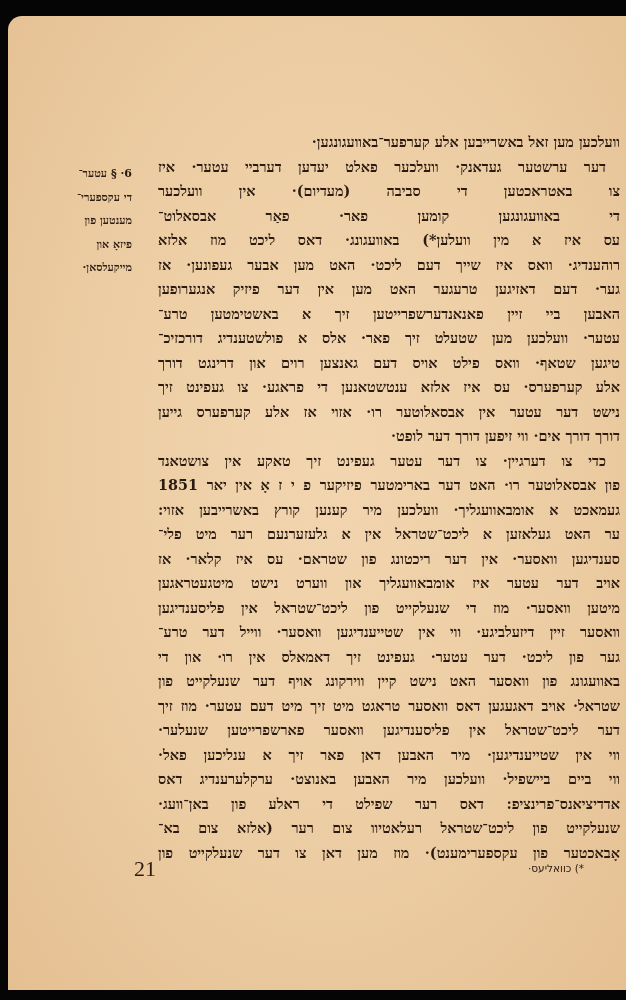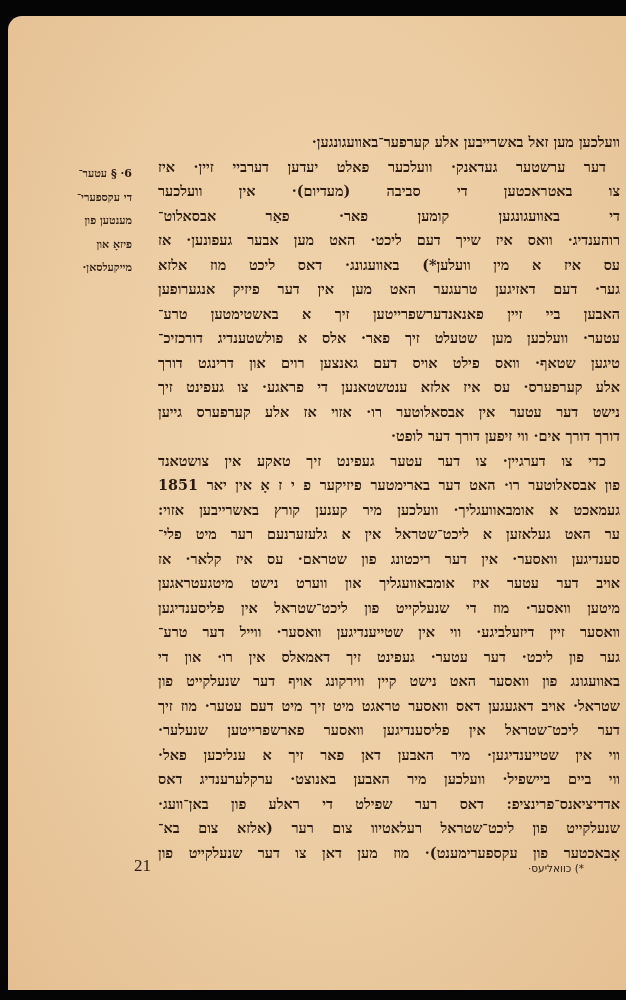--- a/index.html
+++ b/index.html
@@ -22,21 +22,21 @@
     .line.indent { padding-right:14px; }
     .margin-note {
       position:absolute; left:36px; top:146px; width:88px;
       direction:rtl; text-align:right;
       font-family:"DejaVu Serif", serif; font-size:11px; line-height:23.5px;
       color:#2a1a10; font-weight:bold;
     }
     .margin-note .ml { display:block; white-space:nowrap; }
     .page-number {
       position:absolute; left:126px; top:840px;
-      font-family:"Liberation Serif", serif; font-size:17px; color:#2a1a10;
+      font-family:"Liberation Serif", serif; font-size:22px; color:#2a1a10;
     }
     .footnote {
       position:absolute; right:64px; top:846px;
       direction:rtl; font-family:"DejaVu Sans", sans-serif; font-size:10.5px; color:#2a1a10;
     }
   </style>
 </head>
 <body>
 
 <div class="page">
@@ -44,25 +44,25 @@
   <div class="margin-note">
     <span class="ml">6· § עטער־</span>
     <span class="ml">די עקספערי־</span>
     <span class="ml">מענטען פון</span>
     <span class="ml">פיזאָ און</span>
     <span class="ml">מייקעלסאן·</span>
   </div>
 
   <div class="body-text">
     <span class="line last">וועלכען מען זאל באשרייבען אלע קערפער־באוועגונגען·</span>
-    <span class="line indent">דער ערשטער געדאנק· וועלכער פאלט יעדען דערביי זיין· איז</span>
+    <span class="line indent">דער ערשטער געדאנק· וועלכער פאלט יעדען דערביי עטער· איז</span>
     <span class="line">צו באטראכטען די סביבה (מעדיום)· אין וועלכער</span>
     <span class="line">די באוועגונגען קומען פאר· פאַר אבסאלוט־</span>
+    <span class="line">עס איז א מין וועלען*) באוועגונג· דאס ליכט מוז אלזא</span>
     <span class="line">רוהענדיג· וואס איז שייך דעם ליכט· האט מען אבער געפונען· אז</span>
-    <span class="line">עס איז א מין וועלען*) באוועגונג· דאס ליכט מוז אלזא</span>
     <span class="line">גער· דעם דאזיגען טרעגער האט מען אין דער פיזיק אנגערופען</span>
     <span class="line">האבען ביי זיין פאנאנדערשפרייטען זיך א באשטימטען טרע־</span>
     <span class="line">עטער· וועלכען מען שטעלט זיך פאר· אלס א פולשטענדיג דורכזיכ־</span>
     <span class="line">טיגען שטאף· וואס פילט אויס דעם גאנצען רוים און דרינגט דורך</span>
     <span class="line">אלע קערפערס· עס איז אלזא ענטשטאנען די פראגע· צו געפינט זיך</span>
     <span class="line">נישט דער עטער אין אבסאלוטער רו· אזוי אז אלע קערפערס גייען</span>
     <span class="line last">דורך דורך אים· ווי זיפען דורך דער לופט·</span>
     <span class="line indent">כדי צו דערגיין· צו דער עטער געפינט זיך טאקע אין צושטאנד</span>
     <span class="line">פון אבסאלוטער רו· האט דער בארימטער פיזיקער פ י ז אָ אין יאר 1851</span>
     <span class="line">געמאכט א אומבאוועגליך· וועלכען מיר קענען קורץ באשרייבען אזוי:</span>

